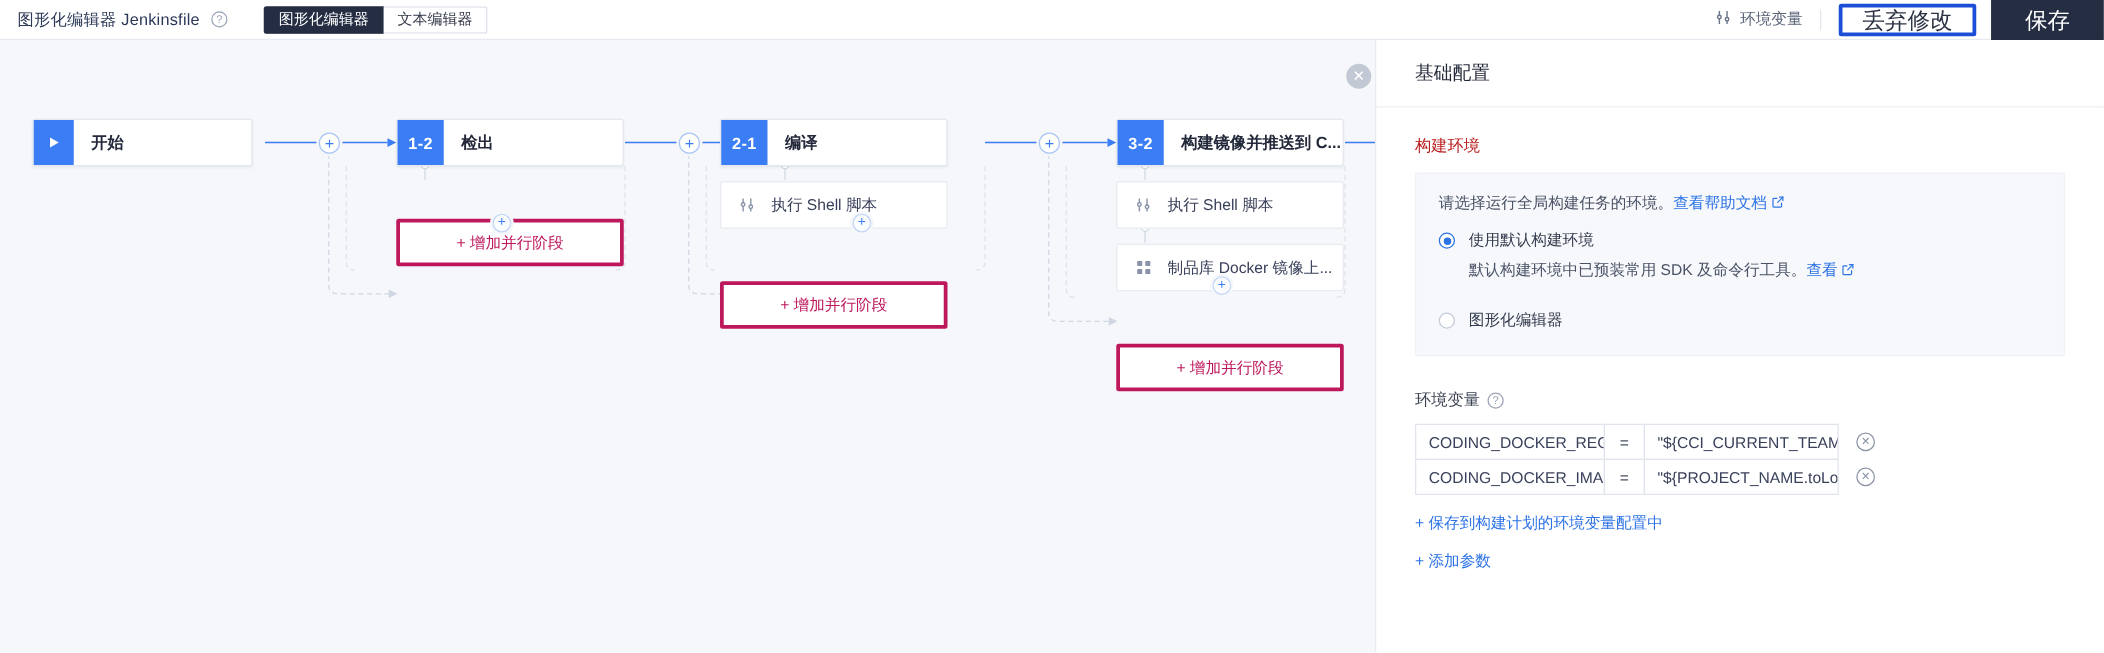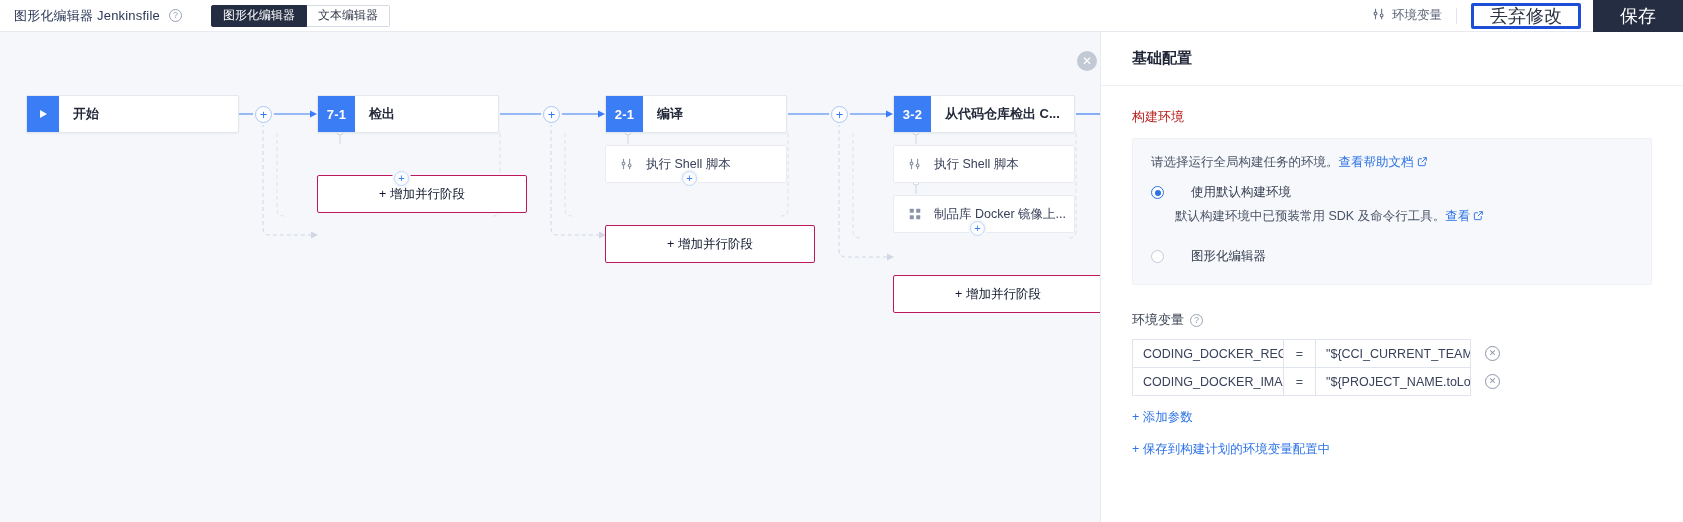--- a/index.html
+++ b/index.html
@@ -76,44 +76,44 @@
     width:37px; background:#3a7df4; color:#fff;
     font-size:13px; font-weight:bold;
     display:flex; align-items:center; justify-content:center;
     letter-spacing:0.3px;
   }
   .stage-name {
     flex:1; display:flex; align-items:center; padding-left:14px;
     font-size:13px; color:#23293a; font-weight:bold;
     white-space:nowrap; overflow:hidden;
   }
-  .stage-head.start { width:213px;text-align:right; }
+  .stage-head.start { width:176px;text-align:right; }
   .stage-head.start .stage-badge { width:32px; font-size:11px; }
   .stage-head.start .stage-name { font-weight:bold; }
   .play-tri {
     width:0;height:0;border-left:7px solid #fff;
     border-top:4.5px solid transparent;border-bottom:4.5px solid transparent;
   }
 
   .step-box {
     width:182px; height:38px; background:#ffffff;
     border:1px solid #e8ebf1; border-radius:2px;
     display:flex; align-items:center; padding-left:14px; gap:12px;
     font-size:12.5px; color:#3b4considerd;
     cursor:pointer;
   }
   .step-box { color:#39405a; }
   .step-label { white-space:nowrap; overflow:hidden; text-overflow:clip; }
   .step-icon { color:#8a93a8; display:flex; align-items:center; }
 
   .parallel-box {
-    width:210px; height:38px; background:#ffffff;
-    border:1px solid #be185d; border-radius:2px;
+    width:182px; height:38px; background:#ffffff;
+    border:3px solid #be185d; border-radius:2px;
     display:flex; align-items:center; justify-content:center;
-    font-size:12.5px; color:#0f172a; cursor:pointer;
+    font-size:12.5px; color:#be185d; cursor:pointer;
   }
 
   .plus-circle {
     position:absolute; width:17px; height:17px; border-radius:50%;
     background:#ffffff; border:1px solid #a9c6f5; color:#3a7df4;
     display:flex; align-items:center; justify-content:center;
     font-size:13px; line-height:1; cursor:pointer; z-index:8;
     box-shadow:0 0 0 2px #f5f7fa;
   }
   .plus-circle.small {
@@ -129,42 +129,42 @@
   .panel-close {
     position:absolute; left:-24px; top:19px;
     width:20px; height:20px; border-radius:50%;
     background:#c3c9d4; color:#ffffff;
     display:flex;align-items:center;justify-content:center;
     font-size:12px; cursor:pointer; z-index:25;
   }
   .panel-head {
     height:54px; display:flex; align-items:center; padding-left:31px;
     border-bottom:1px solid #eceff4;
-    font-size:15px; color:#1f2636; font-weight:bold;
+    font-size:15px; color:#1f2636; font-weight:normal;
   }
   .panel-body { padding:22px 31px 0 31px; }
   .section-label { font-size:13px; color:#b91c1c; margin-bottom:12px; }
 
   .env-card {
     background:#f6f8fb; border:1px solid #eef1f6; border-radius:2px;
     padding:15px 18px 15px 18px;
   }
   .env-desc { font-size:12.5px; color:#4a5266; margin-bottom:13px; }
   .link { color:#2d73e6; cursor:pointer; text-decoration:none; }
   .ext-ico { display:inline-block; margin-left:3px; vertical-align:-1px; }
 
   .radio-row { display:flex; align-items:center; gap:11px; margin-bottom:4px; cursor:pointer; }
   .radio {
     width:13px; height:13px; border-radius:50%;
     border:1.3px solid #c3cad8; background:#fff;
     display:flex; align-items:center; justify-content:center; flex:0 0 auto;
   }
   .radio.checked { border-color:#2d73e6; }
   .radio.checked::after { content:""; width:6px;height:6px;border-radius:50%;background:#2d73e6; }
-  .radio-label { font-size:12.5px; color:#333b4d;margin-left:16px; }
+  .radio-label { font-size:12.5px; color:#333b4d; }
   .radio-sub { font-size:12.5px; color:#4a5266; margin:7px 0 23px 24px; }
 
   .envvar-title { display:flex; align-items:center; gap:6px; margin:26px 0 10px 0; font-size:13px; color:#3c4454; }
 
   .kv-row { display:flex; align-items:center; margin-bottom:-1px; }
   .kv-key, .kv-eq, .kv-val {
     height:29px; border:1px solid #e0e4ec; background:#fff;
     display:flex; align-items:center; font-size:12.5px; color:#39405a;
     font-family:"Liberation Sans", sans-serif;
   }
@@ -262,30 +262,30 @@
         <div class="stage-badge">
             <span class="play-tri"></span>
           </div>
         <div class="stage-name">开始</div>
       </div>
     </div>
     <div class="plus-circle" style="left:255px; top:73.5px;">+</div>
 
     <div class="node" style="left:317px; top:63px;">
       <div class="stage-head">
-        <div class="stage-badge">7-1</div>
+        <div class="stage-badge">1-2</div>
         <div class="stage-name">检出</div>
       </div>
       <div class="parallel-box" style="margin-top:42px;">+ 增加并行阶段</div>
     </div>
     <div class="plus-circle small" style="left:394px; top:139px;">+</div>
 
     <div class="plus-circle" style="left:543px; top:73.5px;">+</div>
 
-    <div class="node" style="left:605px; top:63px;">
+    <div class="node" style="left:576px; top:63px;">
       <div class="stage-head">
         <div class="stage-badge">2-1</div>
         <div class="stage-name">编译</div>
       </div>
       <div class="step-box" style="margin-top:12px;">
         <span class="step-icon">
           <svg width="14" height="14" viewBox="0 0 16 16" fill="none" stroke="#8a93a8" stroke-width="1.3">
             <line x1="4" y1="2" x2="4" y2="6"></line>
               <line x1="4" y1="9" x2="4" y2="14"></line>
               <circle cx="4" cy="7.5" r="1.6"></circle>
@@ -298,21 +298,21 @@
       </div>
       <div class="parallel-box" style="margin-top:42px;">+ 增加并行阶段</div>
     </div>
     <div class="plus-circle small" style="left:682px; top:139px;">+</div>
 
     <div class="plus-circle" style="left:831px; top:73.5px;">+</div>
 
     <div class="node" style="left:893px; top:63px;">
       <div class="stage-head">
         <div class="stage-badge">3-2</div>
-        <div class="stage-name">从代码仓库检出 C...</div>
+        <div class="stage-name">构建镜像并推送到 C...</div>
       </div>
       <div class="step-box" style="margin-top:12px;">
         <span class="step-icon">
           <svg width="14" height="14" viewBox="0 0 16 16" fill="none" stroke="#8a93a8" stroke-width="1.3">
             <line x1="4" y1="2" x2="4" y2="6"></line>
               <line x1="4" y1="9" x2="4" y2="14"></line>
               <circle cx="4" cy="7.5" r="1.6"></circle>
             <line x1="11" y1="2" x2="11" y2="8"></line>
               <line x1="11" y1="11" x2="11" y2="14"></line>
               <circle cx="11" cy="9.6" r="1.6"></circle>
@@ -386,18 +386,18 @@
         <div class="kv-val">"${CCI_CURRENT_TEAM}-(</div>
         <div class="kv-del">✕</div>
       </div>
       <div class="kv-row">
         <div class="kv-key">CODING_DOCKER_IMAGE</div>
         <div class="kv-eq">=</div>
         <div class="kv-val">"${PROJECT_NAME.toLow</div>
         <div class="kv-del">✕</div>
       </div>
 
+      <div class="add-link second">+ 保存到构建计划的环境变量配置中</div>
       <div class="add-link">+ 添加参数</div>
-      <div class="add-link second">+ 保存到构建计划的环境变量配置中</div>
     </div>
   </div>
 
 </div>
 
 </body></html>

